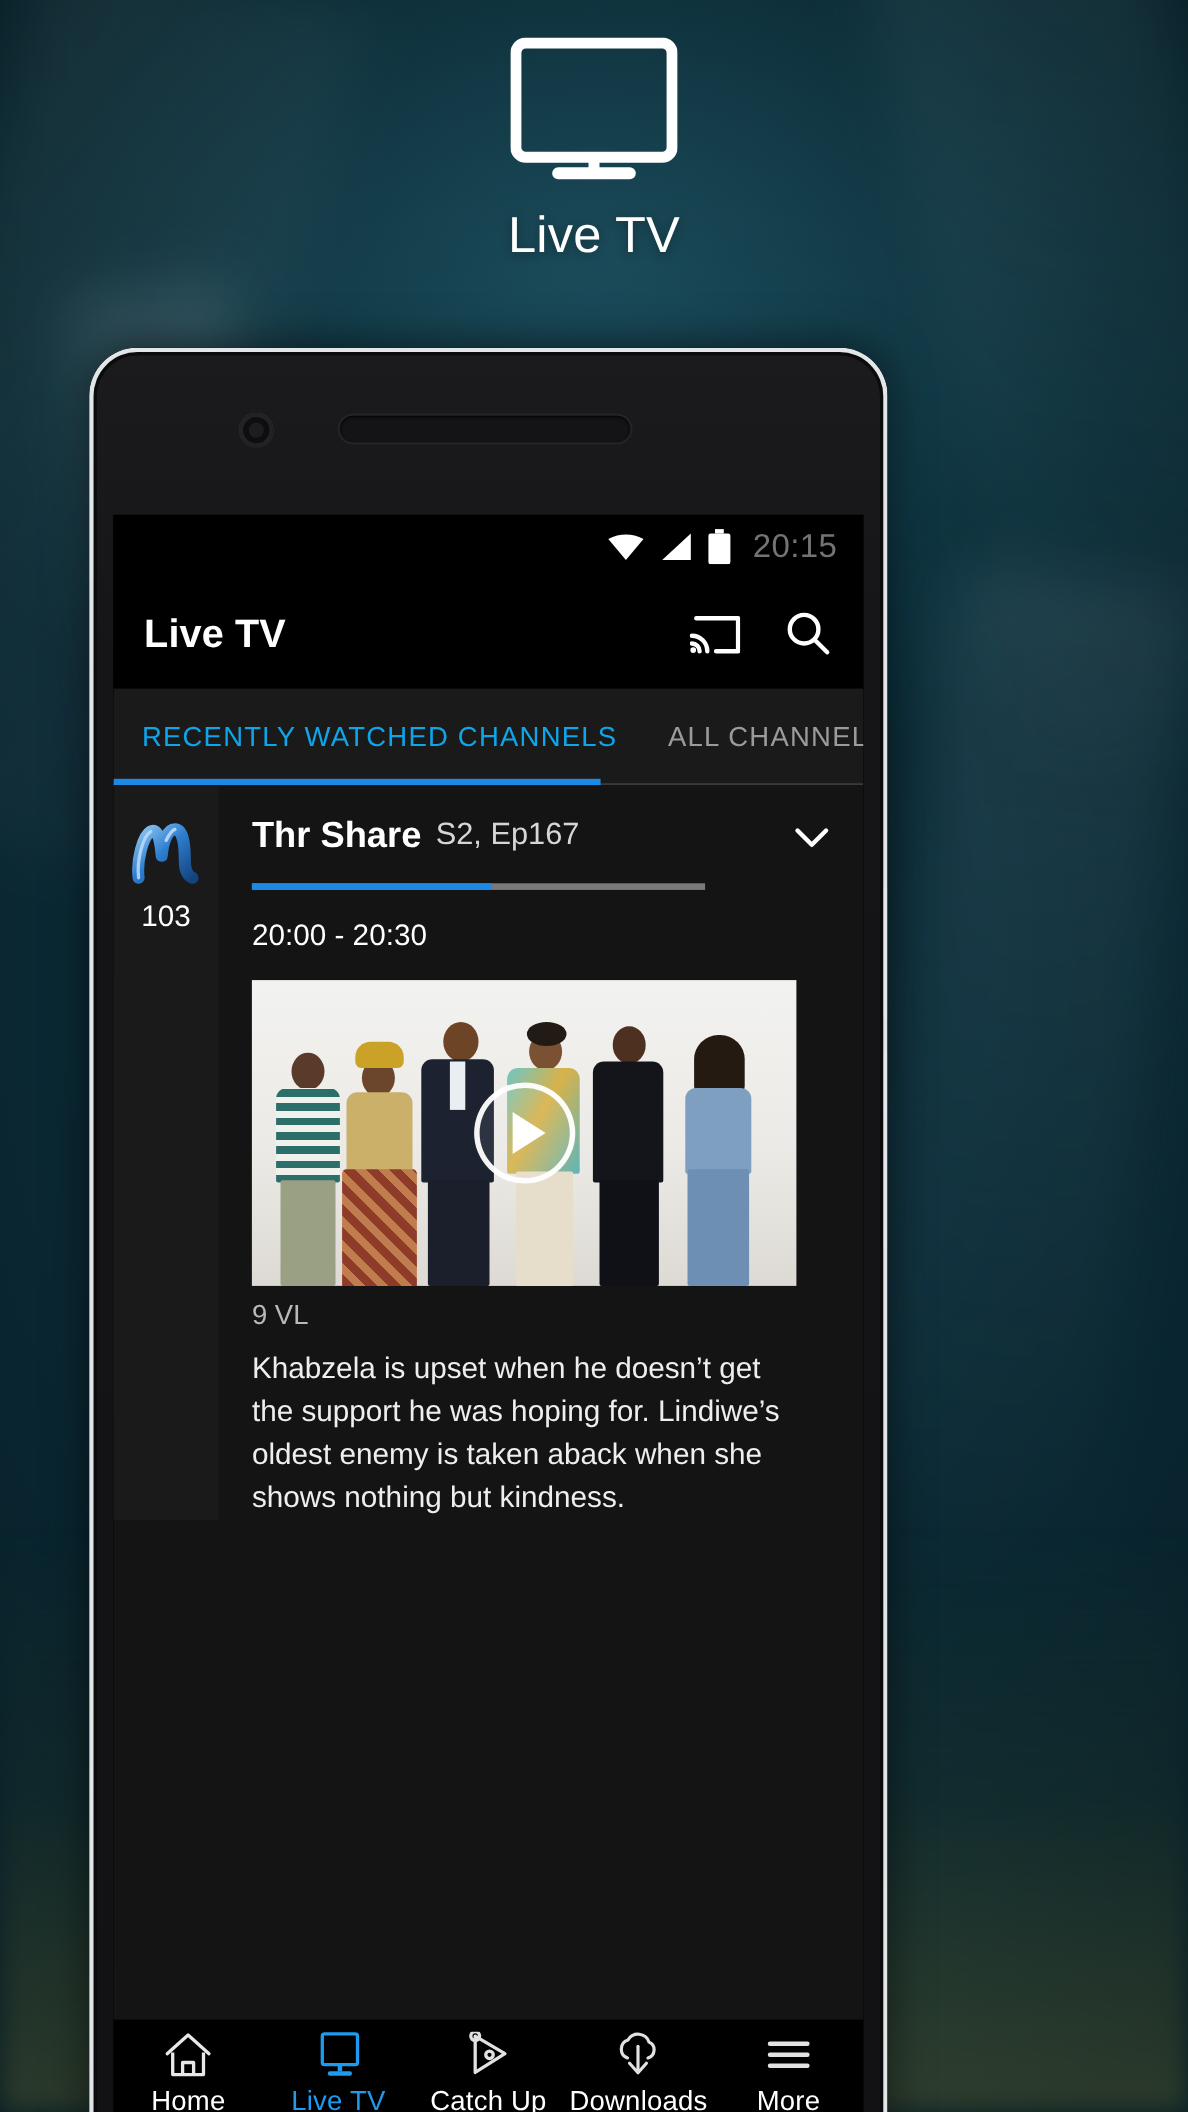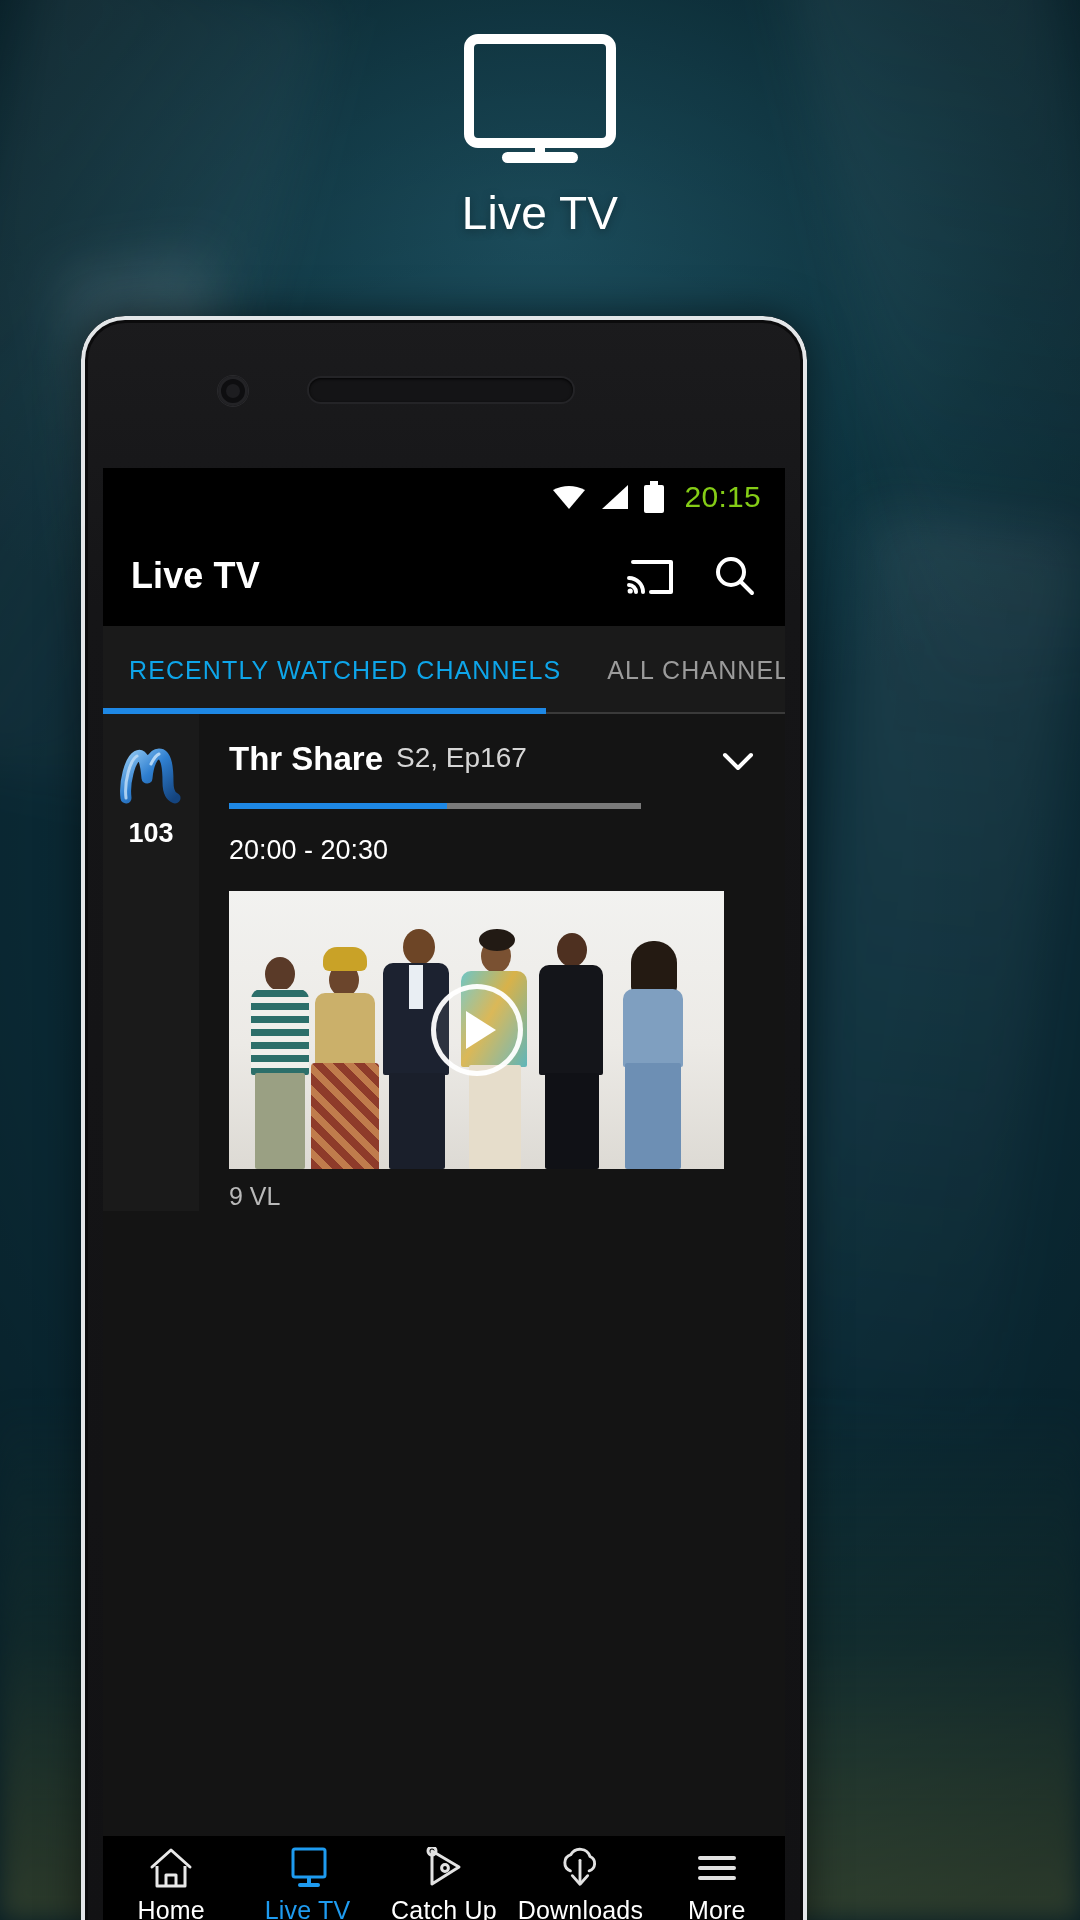--- a/index.html
+++ b/index.html
@@ -109,21 +109,21 @@
     width:682px; height:1468px;
     background:#000000;
     overflow:hidden;
   }
 
   
   .statusbar {
     height:58px; background:#000; display:flex; align-items:center;
     justify-content:flex-end; padding-right:24px; gap:12px;
   }
-  .sb-time { color:#84cc16; font-size:30px; font-weight:400; letter-spacing:0.3px; margin-left:6px; }
+  .sb-time { color:#737373; font-size:30px; font-weight:400; letter-spacing:0.3px; margin-left:6px; }
 
   
   .appbar {
     height:100px; background:#000;
     display:flex; align-items:center; padding:0 22px 0 28px;
   }
   .appbar-title { color:#fff; font-size:36px; font-weight:700; letter-spacing:0.1px; }
   .appbar-spacer { flex:1; }
   .appbar-icon { width:58px; height:58px; display:flex; align-items:center; justify-content:center; }
   .appbar-icon + .appbar-icon { margin-left:26px; }
@@ -148,21 +148,21 @@
   
   .content { background:#141414; height:1222px; position:relative; overflow:hidden; }
 
   .chan-row { display:flex; }
   .chan-left {
     width:96px; flex:0 0 96px; padding-top:34px;
     display:flex; flex-direction:column; align-items:center;
     background:#1a1a1a;
   }
   .chan-logo { width:66px; height:56px; }
-  .chan-num { margin-top:14px; color:#ffffff; font-size:27px; font-weight:700; }
+  .chan-num { margin-top:14px; color:#ffffff; font-size:27px; font-weight:400; }
 
   .chan-main { flex:1; padding:28px 24px 0 30px; }
   .prog-head { display:flex; align-items:flex-start; }
   .prog-name { color:#ffffff; font-size:33px; font-weight:700; line-height:1; }
   .prog-ep { color:#d6d6d6; font-size:28px; font-weight:400; margin-left:13px; line-height:1.15; }
   .prog-head-spacer { flex:1; }
   .chevron { width:46px; height:46px; margin-top:-4px; }
 
   .progress {
     margin-top:19px; width:412px; height:6px; background:#7a7a7a; position:relative;
@@ -376,20 +376,21 @@
                 <div class="body" style="left:10px;top:48px;width:60px;height:78px;background:#7f9fc0;"></div>
                 <div class="legs" style="left:12px;top:122px;width:56px;height:106px;background:#6d8fb4;"></div>
               </div>
             </div>
             <div class="play-btn">
               <div class="play-tri"></div>
             </div>
           </div>
 
           <div class="ep-rating">9 VL</div>
+          <div class="ep-desc">Khabzela is upset when he doesn’t get the support he was hoping for. Lindiwe’s oldest enemy is taken aback when she shows nothing but kindness.</div>
         </div>
       </div>
 
       <div class="row-divider"></div>
 
       <div class="rs-strip">
         <div class="rs-item rs-1">
           <svg width="44" height="44" viewBox="0 0 44 44">
             <circle cx="22" cy="22" r="18" fill="none" stroke="#3a3a3a" stroke-width="3"></circle>
             <circle cx="22" cy="22" r="8" fill="#3a3a3a"></circle>

